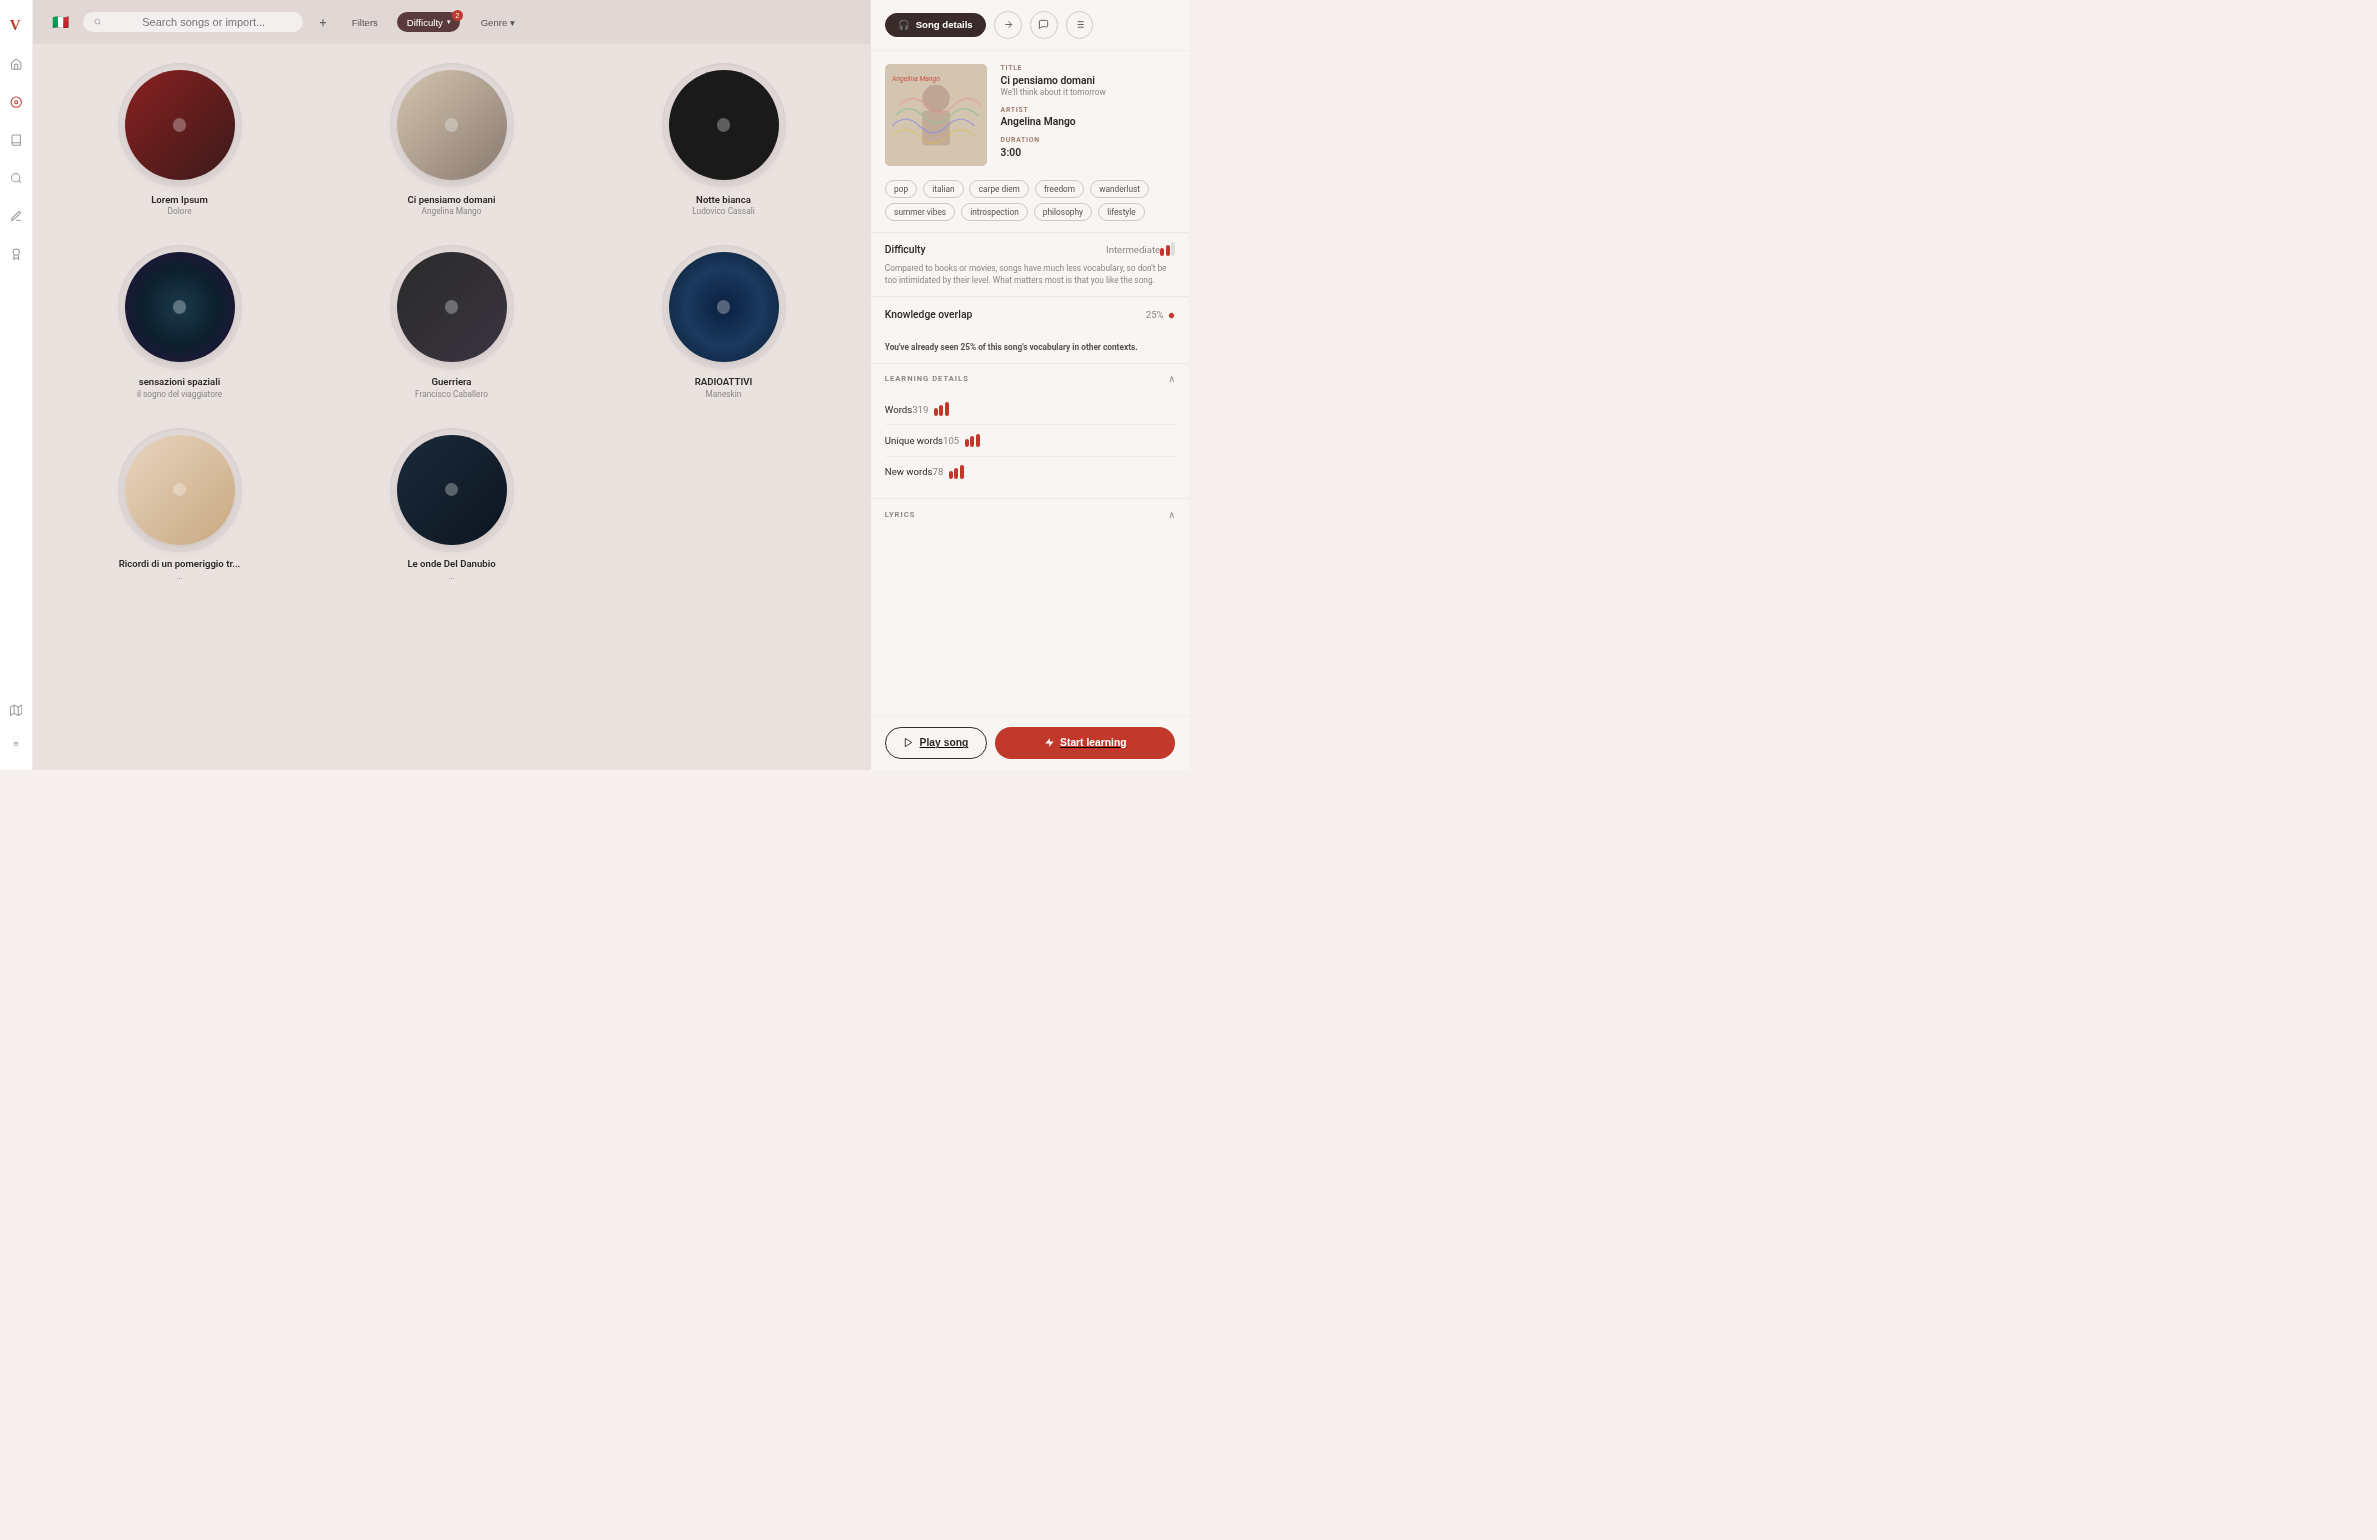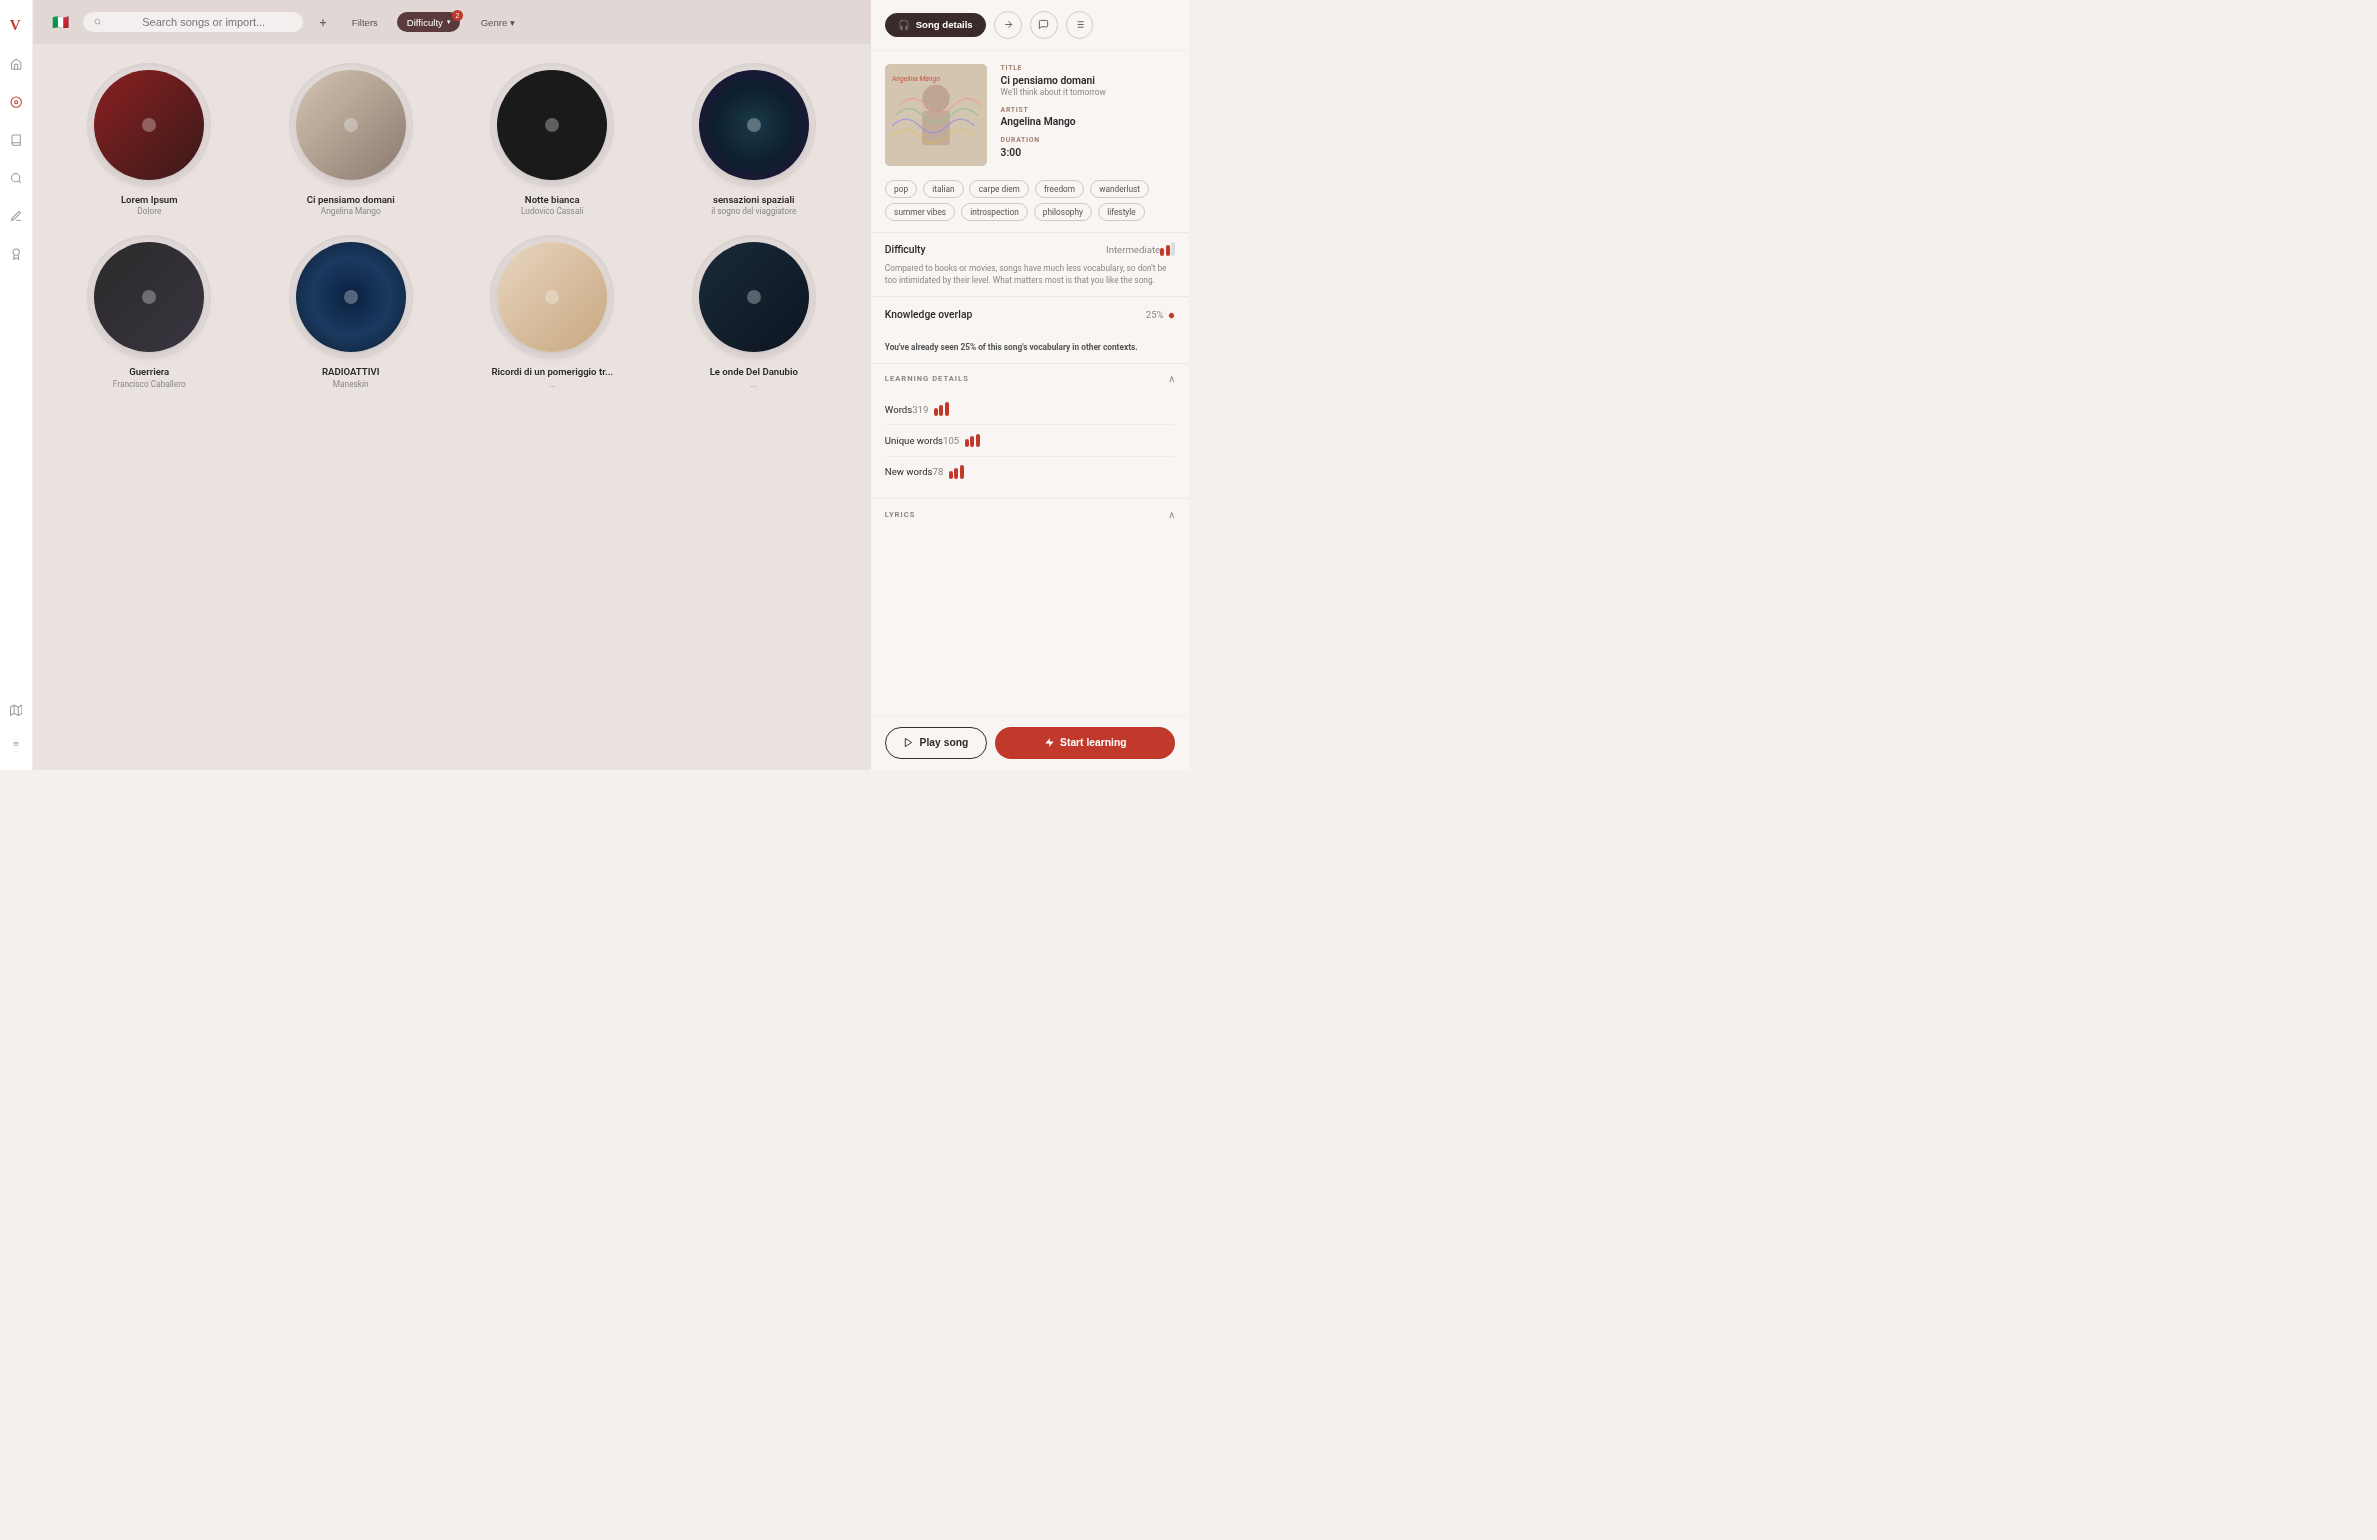--- a/index.html
+++ b/index.html
@@ -133,22 +133,22 @@
       background: rgba(200,185,180,0.25);
     }
     .section-title {
       font-size: 18px;
       font-weight: 700;
       color: #2a2a2a;
       margin-bottom: 16.5px;
     }
     .grid {
       display: grid;
-      grid-template-columns: repeat(4, 1fr);
-      gap: 19px;
+      grid-template-columns: repeat(3, 1fr);
+      gap: 29px;
     }
     .song-card {
       display: flex;
       flex-direction: column;
       align-items: center;
       cursor: pointer;
     }
     .song-disc {
       width: 110px; height: 110px;
       border-radius: 50%;
@@ -385,20 +385,21 @@
 
     
     .bottom-bar {
       padding: 11px 13.8px;
       display: flex;
       gap: 8.3px;
       background: #f8f5f3;
       border-top: 0.7px solid #eee;
       flex-shrink: 0;
       margin-top: auto;
+      text-decoration: underline;
     }
     .play-btn {
       flex: 1;
       padding: 9.6px;
       border: 1.4px solid #3a2a2a;
       border-radius: 19px;
       background: transparent;
       color: #2a2a2a;
       font-size: 10.3px;
       font-weight: 600;

